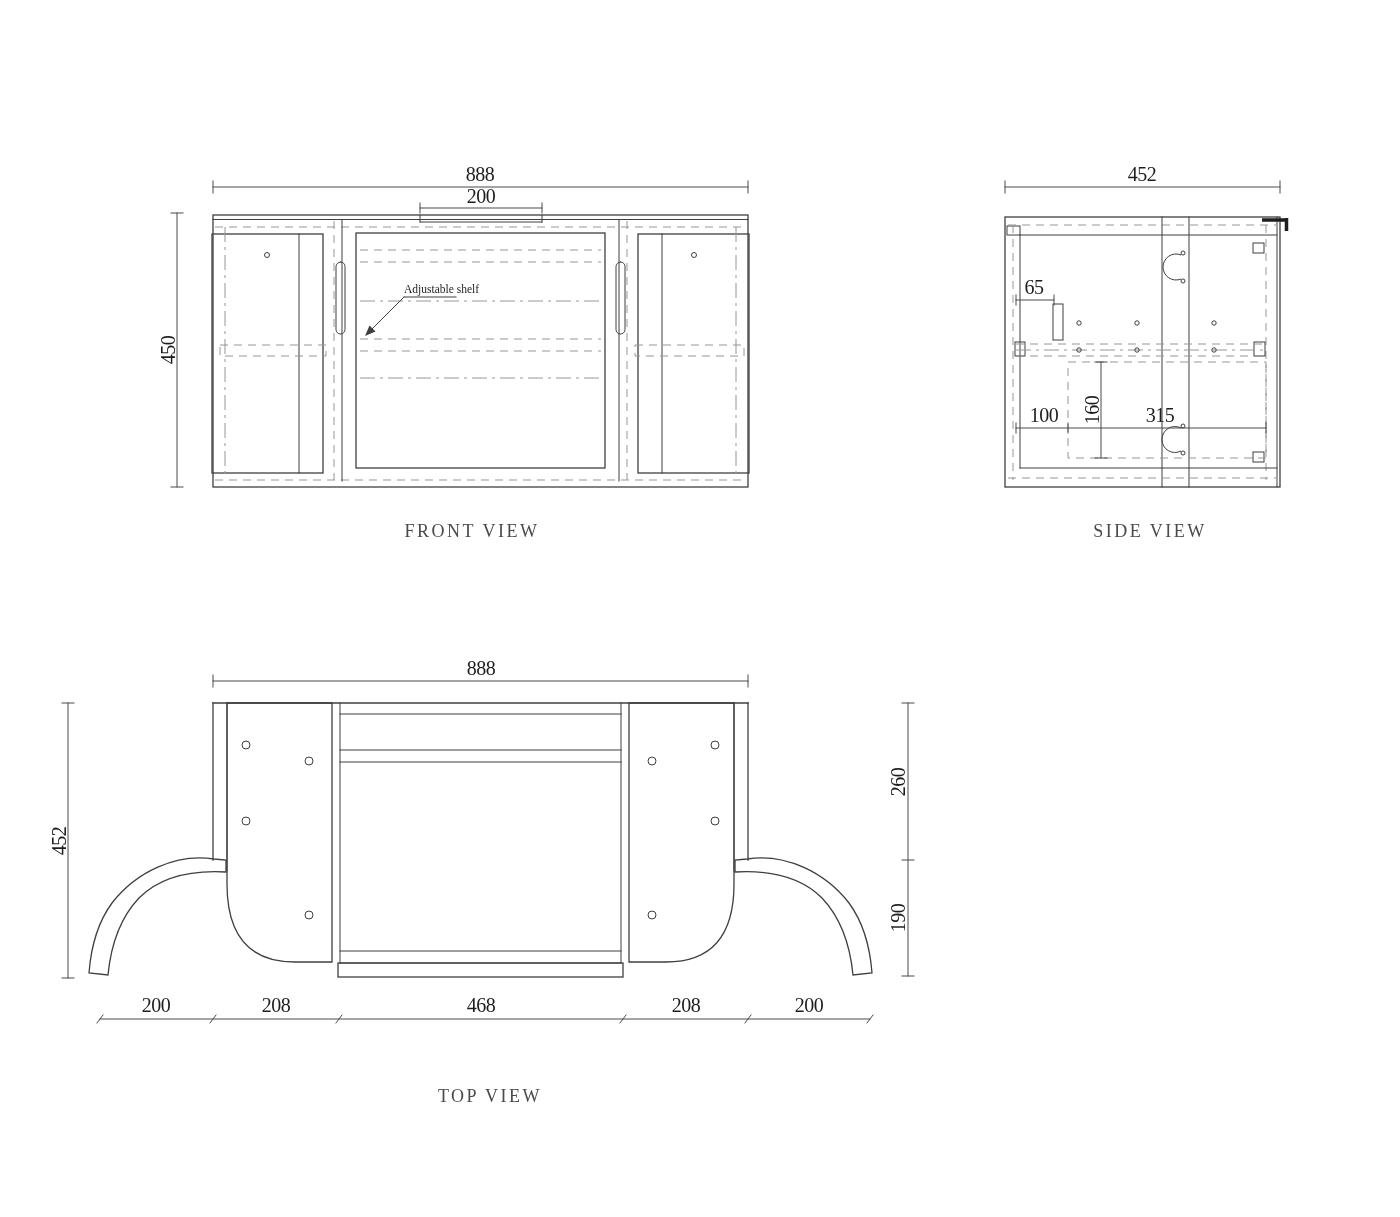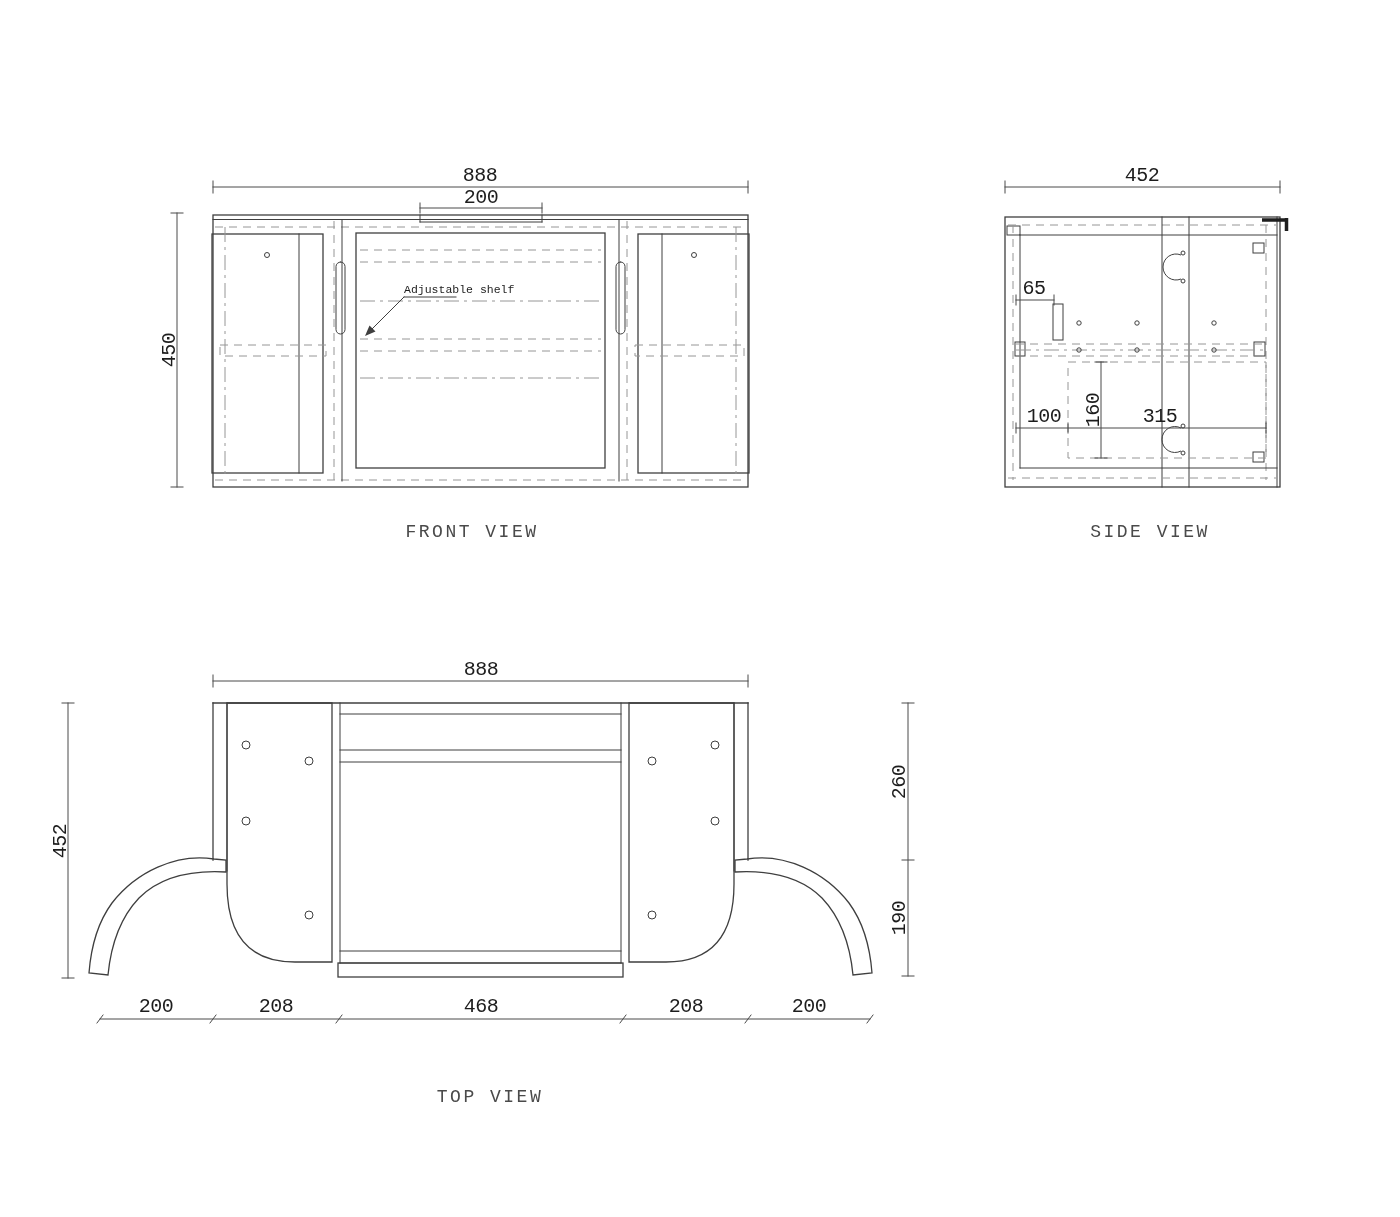--- a/index.html
+++ b/index.html
@@ -1,17 +1,17 @@
 <!DOCTYPE html>
 <html style="--bg: #ffffff; --line: #3f3f3f; --dash: #969696; --dimc: #4a4a4a; --text: #1d1d1d; --labelc: #4a4a4a;"><head>
 <meta charset="utf-8">
 <style>
   html,body{margin:0;padding:0;background:#fff;}
   #canvas{position:relative;width:1400px;height:1217px;background:var(--bg,#fff);overflow:hidden;
-          font-family:Liberation Mono, monospace;}
+          font-family:Liberation Serif, serif;}
   svg{display:block}
   
   .s  {stroke:var(--line,#3f3f3f);stroke-width:1.3;fill:none;stroke-linecap:square}
   .t  {stroke:var(--line,#3f3f3f);stroke-width:1;fill:none;stroke-linecap:square}
   .d  {stroke:var(--dash,#969696);stroke-width:1;fill:none;stroke-dasharray:8 6}
   .dd {stroke:var(--dash,#969696);stroke-width:1;fill:none;stroke-dasharray:15 5 3 5}
   .dim{stroke:var(--dimc,#4a4a4a);stroke-width:1;fill:none;stroke-linecap:square}
   .hk {stroke:#1e1e1e;stroke-width:3.5;fill:none}
   .h  {stroke:var(--line,#3f3f3f);stroke-width:1;fill:none}
   .arrow{fill:var(--line,#3f3f3f);stroke:none}

